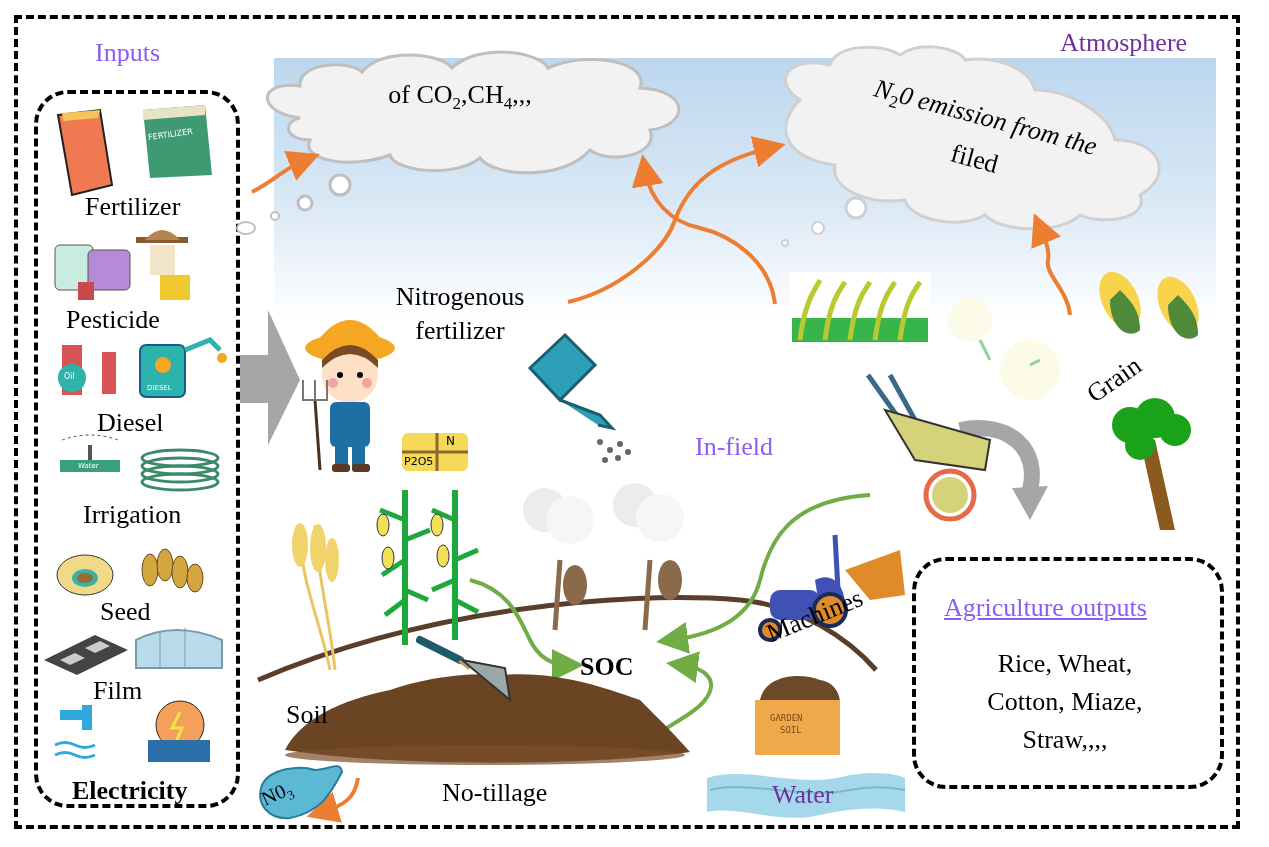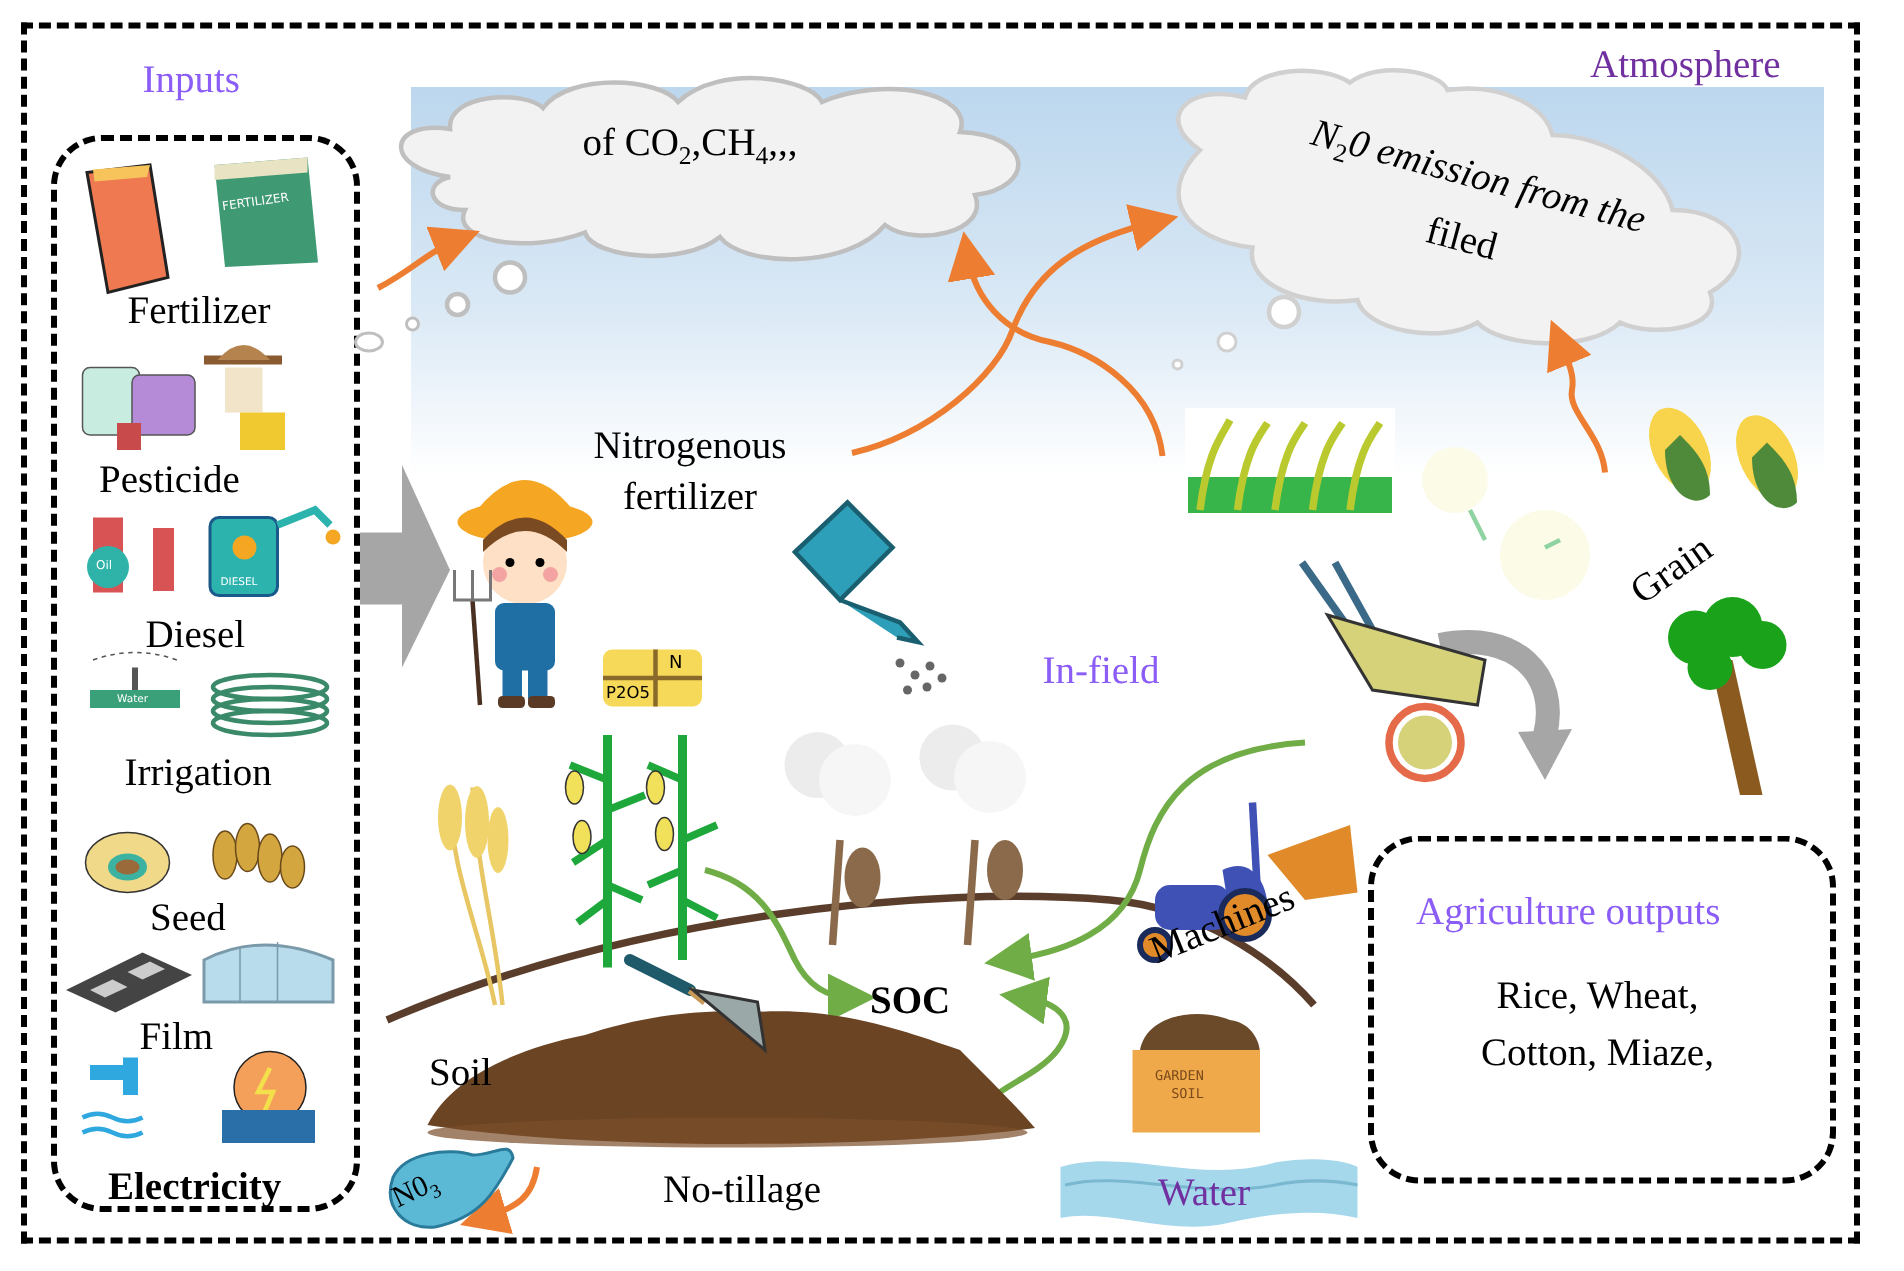--- a/index.html
+++ b/index.html
@@ -288,35 +288,36 @@
 <div class="abs lbl" style="left:100px;top:597px;">Seed</div>
 <div class="abs lbl" style="left:93px;top:676px;">Film</div>
 <div class="abs lbl" style="left:72px;top:776px;font-weight:bold;">Electricity</div>
 
 <div class="abs" style="left:148px;top:130px;font-family:'DejaVu Sans',sans-serif;font-size:8px;color:#fff;transform:rotate(-8deg);">FERTILIZER</div>
 <div class="abs" style="left:64px;top:372px;font-family:'DejaVu Sans',sans-serif;font-size:8px;color:#fff;">Oil</div>
 <div class="abs" style="left:147px;top:384px;font-family:'DejaVu Sans',sans-serif;font-size:7px;color:#fff;">DIESEL</div>
 <div class="abs" style="left:78px;top:462px;font-family:'DejaVu Sans',sans-serif;font-size:7px;color:#fff;">Water</div>
 <div class="abs" style="left:446px;top:434px;font-family:'DejaVu Sans',sans-serif;font-size:12px;">N</div>
 <div class="abs" style="left:404px;top:455px;font-family:'DejaVu Sans',sans-serif;font-size:11px;text-align:center;">P2O5</div>
-<div class="abs" style="left:770px;top:712px;font-family:'DejaVu Sans Mono',monospace;font-size:9px;color:#7a4a1a;line-height:12px;text-align:right;">
+<div class="abs" style="left:770px;top:712px;font-family:'DejaVu Sans Mono',monospace;font-size:9px;color:#7a4a1a;line-height:12px;">
     <div>GARDEN</div>
     <div style="padding-left:10px">SOIL</div>
   </div>
 
 <div class="abs lbl center" style="left:370px;top:280px;width:180px;line-height:34px;">
   <div>Nitrogenous</div>
   <div>fertilizer</div>
 </div>
 <div class="abs lbl red" style="left:695px;top:432px;">In-field</div>
 <div class="abs lbl" style="left:580px;top:652px;font-weight:bold;">SOC</div>
 <div class="abs lbl" style="left:286px;top:700px;">Soil</div>
 <div class="abs lbl" style="left:442px;top:778px;">No-tillage</div>
 <div class="abs" style="left:262px;top:782px;font-size:20px;transform:rotate(-25deg);"><span>N0</span><sub style="font-size:13px">3</sub></div>
 <div class="abs lbl" style="left:768px;top:620px;transform:rotate(-22deg);transform-origin:left center;">Machines</div>
 <div class="abs lbl purple" style="left:772px;top:780px;">Water</div>
 <div class="abs lbl" style="left:1090px;top:382px;transform:rotate(-35deg);transform-origin:left center;">Grain</div>
 
-<div class="abs lbl red" style="left:944px;top:593px;">Agriculture outputs</div>
+<div class="abs lbl red" style="left:944px;top:593px;text-decoration:underline;">Agriculture outputs</div>
 <div class="abs lbl center" style="left:930px;top:645px;width:270px;line-height:38px;">
   <div>Rice, Wheat,</div>
   <div>Cotton, Miaze,</div>
+  <div>Straw,,,,</div>
 </div>
 
 </body></html>

